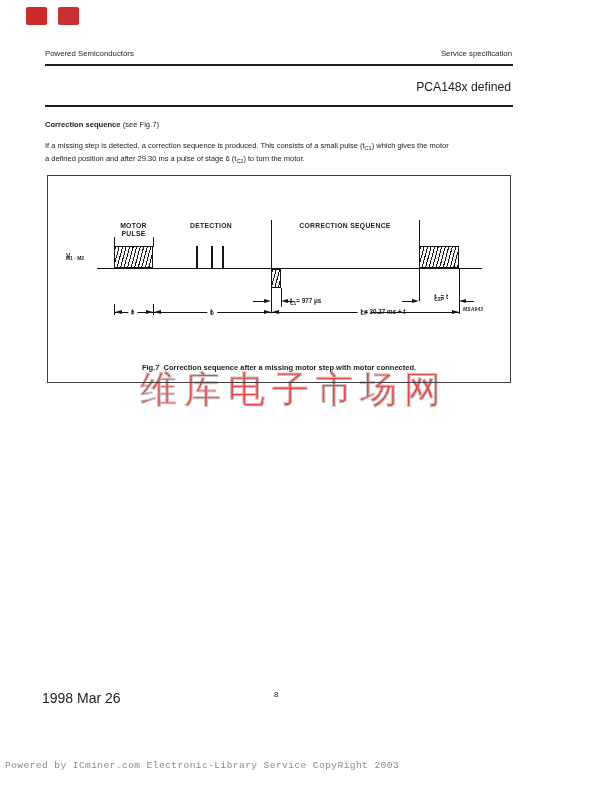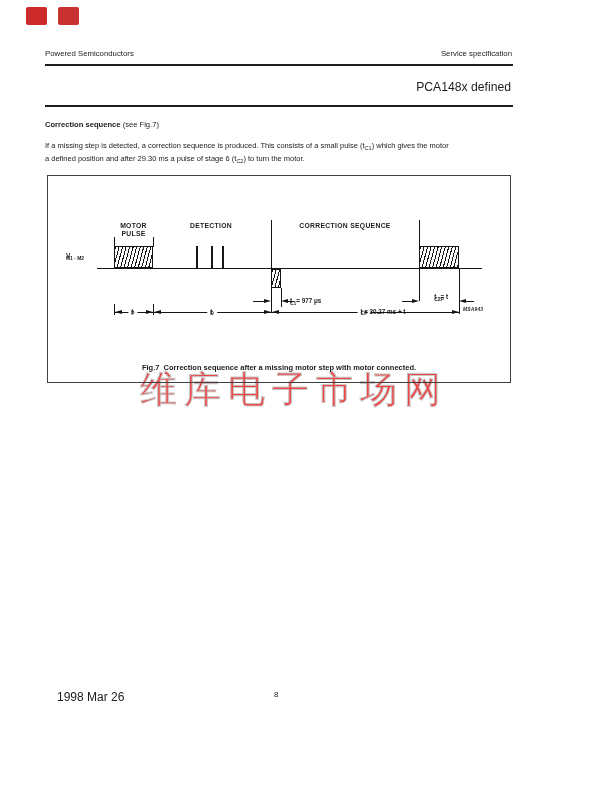--- a/index.html
+++ b/index.html
@@ -77,21 +77,21 @@
   .dlab{font-size:6.3px;line-height:8px;white-space:nowrap;}
   .dl2{top:131.5px;transform:translateX(-50%);background:#fff;padding:0 3px;}
   .lab-tc1{left:242px;top:121px;}
   .lab-tc2{left:371px;top:117px;width:40px;text-align:center;}
   .lab-tp{left:85px;} .lab-td{left:164px;} .lab-tc{left:316px;}
 
   .msa{left:415px;top:131px;font-size:4.9px;font-style:italic;color:#2a2a2a;letter-spacing:0.2px;}
   .caption{left:0;right:0;top:187px;text-align:center;font-size:7.5px;white-space:pre;}
 
   
-  .f-date{position:absolute;left:57px;top:690px;font-size:12px;}
+  .f-date{position:absolute;left:42px;top:690px;font-size:14px;}
   .f-page{position:absolute;left:274px;top:690px;font-size:8px;}
   .copyright{position:absolute;left:5px;top:760px;font-size:9.6px;letter-spacing:0.4px;
              color:#8a8a8a;font-family:"Liberation Mono","DejaVu Sans Mono",monospace;white-space:nowrap;}
 </style>
 </head>
 <body>
 
 <div class="page">
 
   <div class="stamp s1"></div>
@@ -163,14 +163,15 @@
     <div class="tri L ty2" style="left:223.5px;"></div>
     <div class="tri R ty2" style="left:404px;"></div>
     <div class="dlab dl2 lab-tc"><span>t</span><span class="sb">C</span><span> = 30.27 ms + t</span><span class="sb">P</span></div>
 
     <div class="msa">MSA943</div>
     <div class="caption">Fig.7  Correction sequence after a missing motor step with motor connected.</div>
   </div>
 
   <div class="f-date">1998 Mar 26</div>
   <div class="f-page">8</div>
+  <div class="copyright">Powered by ICminer.com Electronic-Library Service CopyRight 2003</div>
 
 </div>
 
 </body></html>

